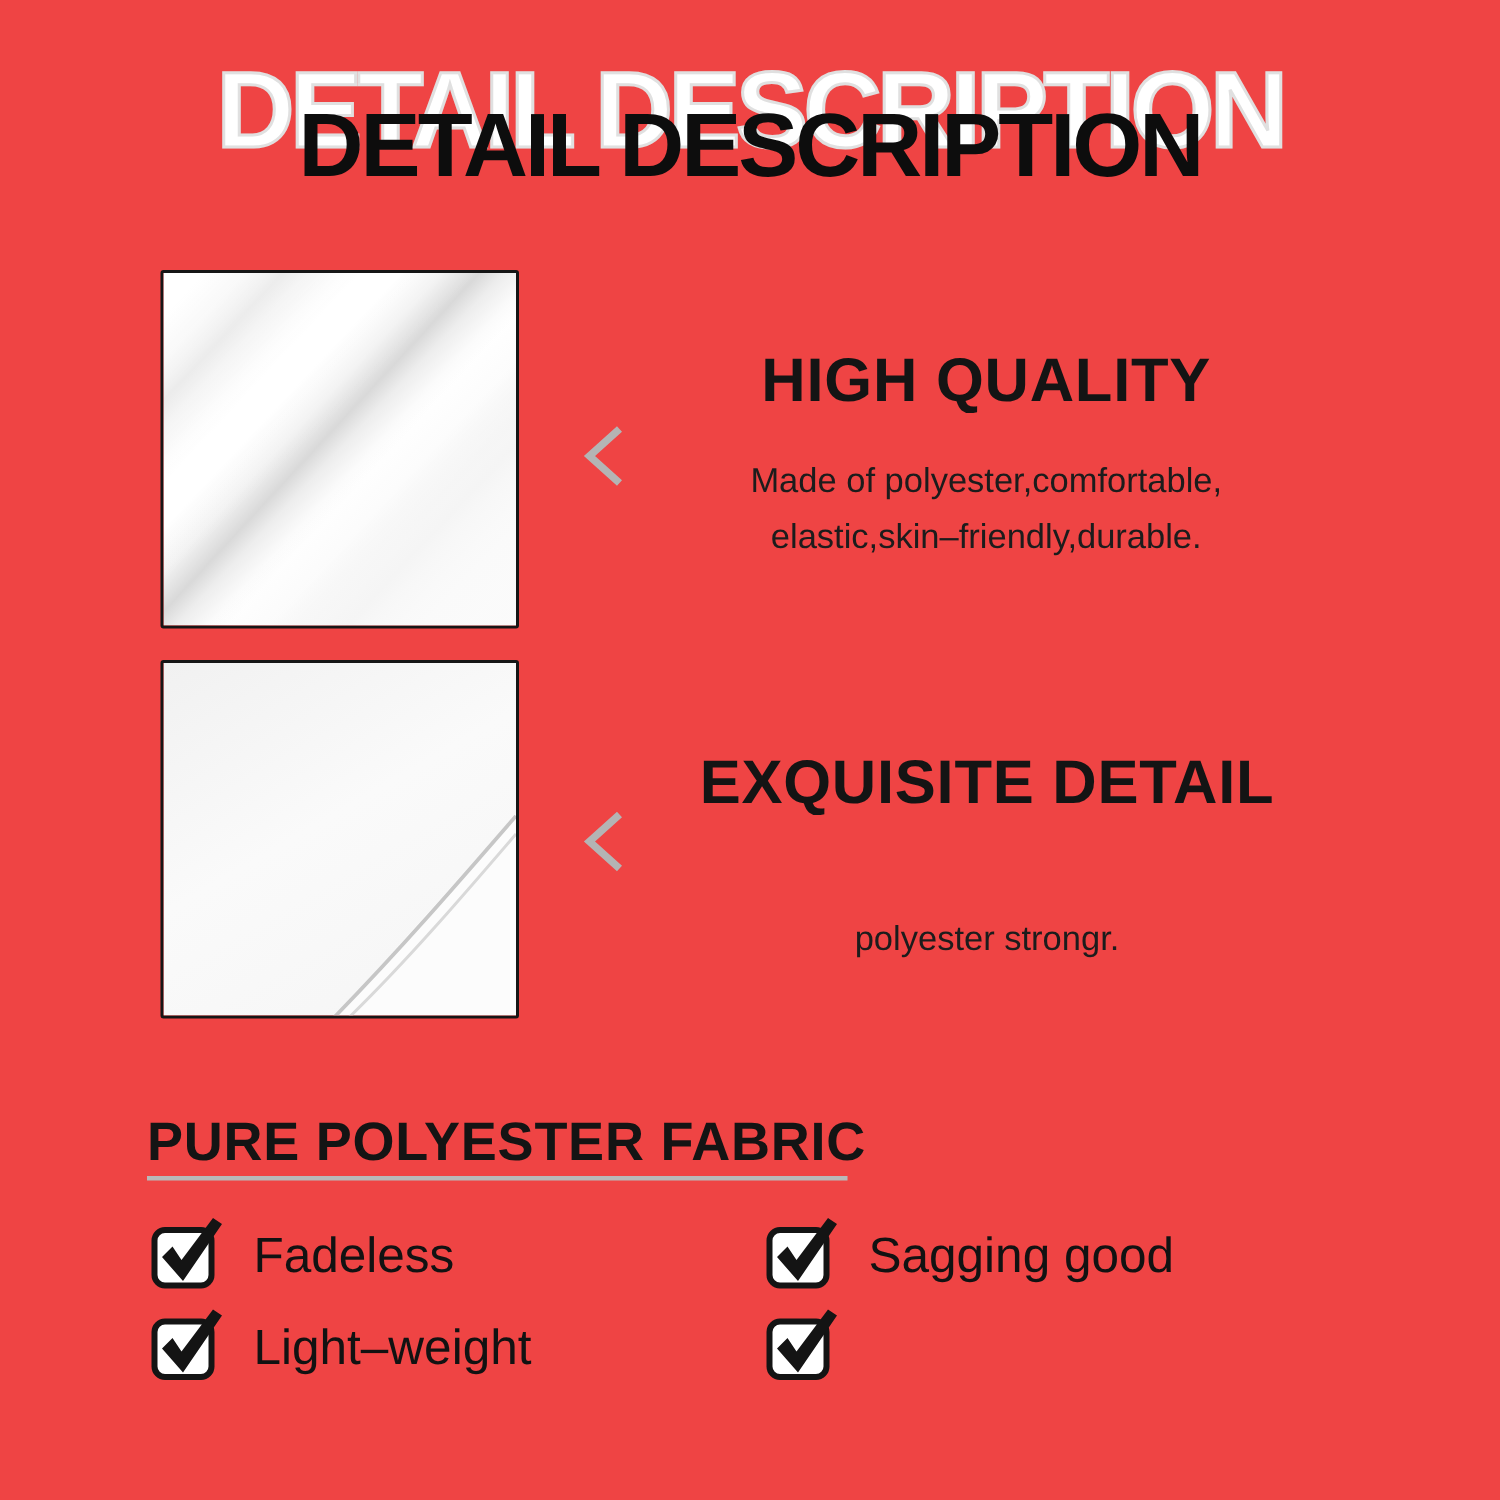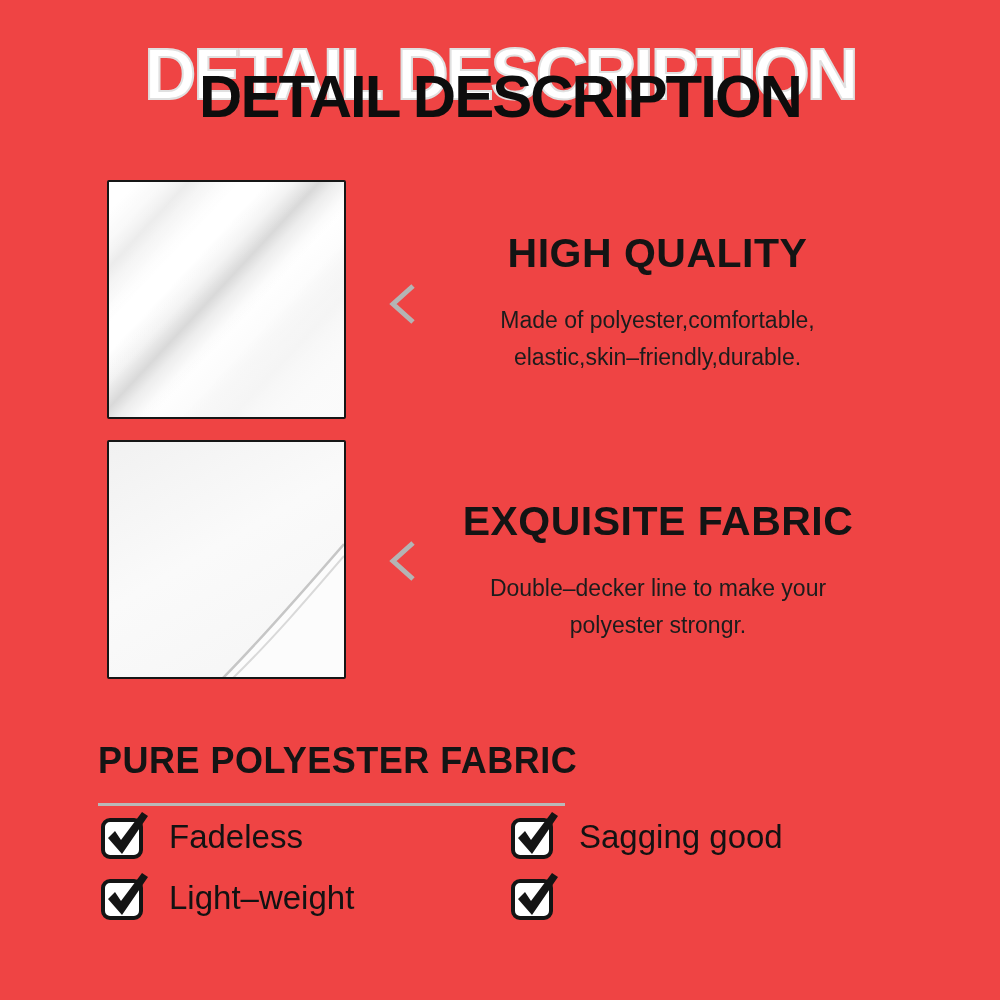--- a/index.html
+++ b/index.html
@@ -49,21 +49,21 @@
   .section-body{
     margin:25px 0 0 0;font-size:23px;line-height:37px;color:#1c1c1c;font-weight:400;
   }
   .chevron{position:absolute;width:28px;height:42px;}
   .chevron-1{left:388px;top:283px;}
   .chevron-2{left:388px;top:540px;}
   
   .fabric-heading{
     position:absolute;left:98px;top:740px;width:467px;
     font-size:36px;font-weight:bold;letter-spacing:0.5px;color:#141414;
-    padding-bottom:21px;border-bottom:3px solid #b9b9b9;white-space:nowrap;
+    padding-bottom:2px;border-bottom:3px solid #b9b9b9;white-space:nowrap;
   }
   .feature-item{
     position:absolute;display:flex;align-items:center;gap:17px;
   }
   .feature-item .label{font-size:33px;color:#121212;margin-top:3px;white-space:nowrap;}
   .fi-0{left:100px;top:810px;}
   .fi-1{left:510px;top:810px;}
   .fi-2{left:100px;top:871px;align-items:center;}
   .fi-3{left:510px;top:871px;}
   .checkbox-svg{display:block;}
@@ -97,22 +97,22 @@
         <path d="M235 114 C199 156 162 199 124 236" stroke="#d9d9d9" stroke-width="2" fill="none"></path>
       </svg>
     </div>
   </div>
 
   <svg class="chevron chevron-2" viewBox="0 0 28 42">
     <polyline points="25,3 5,21 25,39" fill="none" stroke="#b4b4b4" stroke-width="5"></polyline>
   </svg>
 
   <div class="section-text section-text-2">
-    <h2 class="section-heading">EXQUISITE FABRIC</h2>
-    <p class="section-body"><span>Double–decker line to make your</span><br><span>polyester strongr.</span></p>
+    <h2 class="section-heading">EXQUISITE DETAIL</h2>
+    <p class="section-body"><br><span>polyester strongr.</span></p>
   </div>
 
   <div class="fabric-heading">PURE POLYESTER FABRIC</div>
 
   <div class="feature-item fi-0">
     <svg class="checkbox-svg" width="52" height="50" viewBox="0 0 52 50">
       <rect x="3" y="10" width="38" height="37" rx="7" fill="#ffffff" stroke="#141414" stroke-width="4"></rect>
       <polygon points="8,28 15,21 21,30 42,2 48,6 22,44" fill="#141414"></polygon>
     </svg>
     <span class="label">Fadeless</span>

